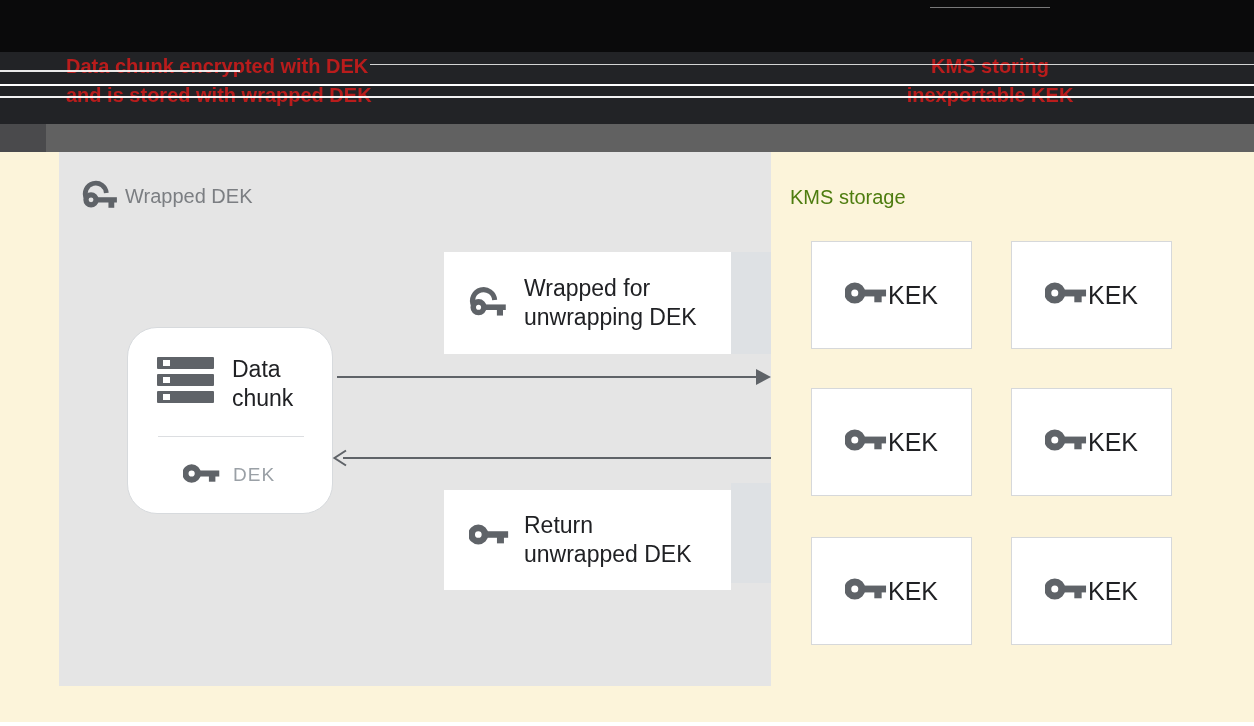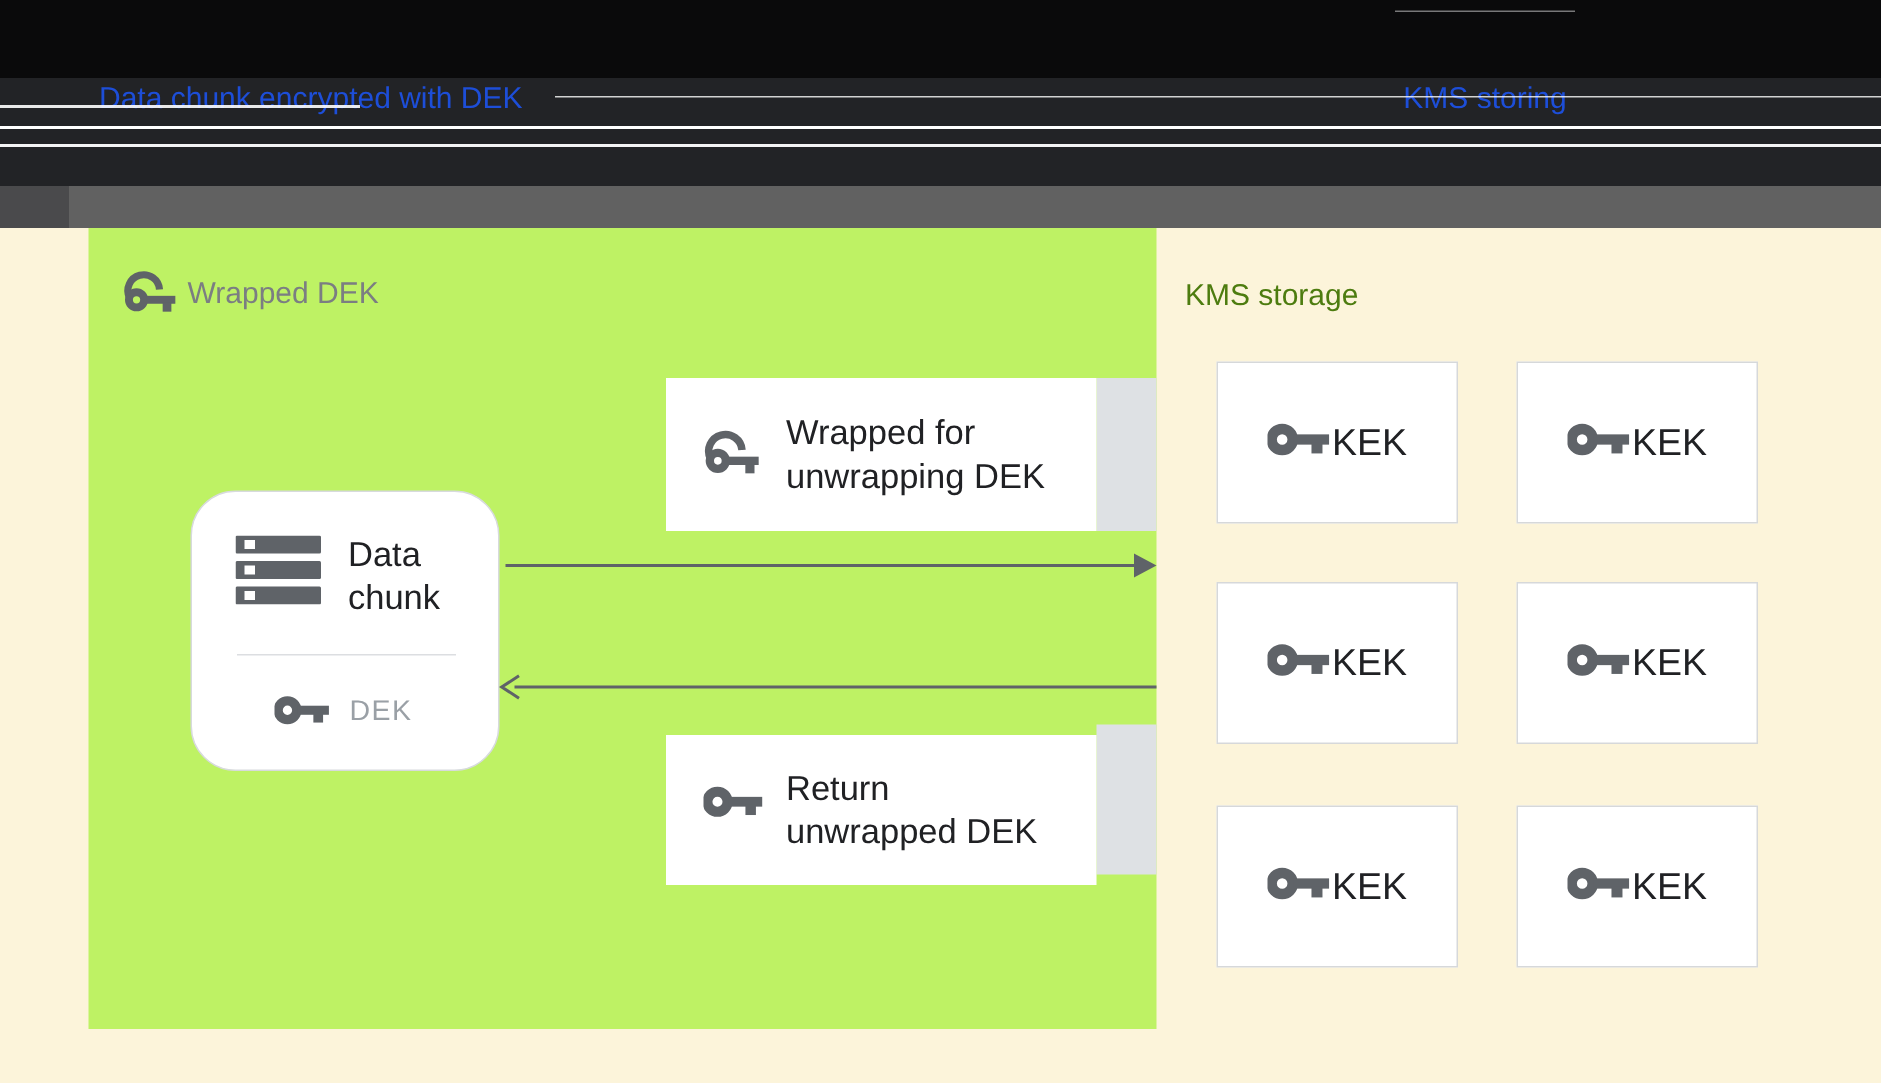--- a/index.html
+++ b/index.html
@@ -5,32 +5,32 @@
   html,body{margin:0;padding:0;background:#ffffff;}
   #root{
     position:relative;width:1254px;height:726px;overflow:hidden;
     font-family:"Liberation Sans", sans-serif;background:#ffffff;
   }
   .abs{position:absolute;}
 
   
   .hdr-top{left:0;top:0;width:1254px;height:52px;background:#0a0a0b;}
   .hdr-bot{left:0;top:52px;width:1254px;height:72px;background:#222326;}
-  .hdr-caption{font-size:20px;line-height:29px;color:#1d4ed8;font-weight:400;}
+  .hdr-caption{font-size:20px;line-height:29px;color:#b91c1c;font-weight:700;}
   .hdr-caption-left{left:66px;top:52px;text-align:left;}
   .hdr-caption-right{left:850px;top:52px;width:280px;text-align:center;}
   .artifact{background:#ffffff;}
 
   
   .gray-band{left:46px;top:124px;width:1208px;height:28px;background:#616161;}
   .gray-band-left{left:0;top:124px;width:46px;height:28px;background:#4a4a4c;}
   .yellow-bg{left:0;top:152px;width:1254px;height:570px;background:#fcf4da;}
 
   
-  .panel{left:59px;top:152px;width:712px;height:534px;background:#bef264;}
+  .panel{left:59px;top:152px;width:712px;height:534px;background:#e5e5e5;}
   .panel-label{font-size:20px;color:#7b7e82;}
   .white-box{background:#ffffff;}
   .bordered{border:1px solid #d7dadd;box-sizing:border-box;}
   .box-title{font-size:23px;line-height:29px;color:#202124;}
   .muted-label{font-size:19px;color:#9aa0a6;letter-spacing:1px;}
   .divider{background:#dcdee1;height:1px;}
   .shadow-strip{background:#dee1e4;}
 
   .arrow-line{background:#5f6368;height:2px;}
   .arrow-head-right{
@@ -49,24 +49,26 @@
 </head>
 <body>
 
 <div id="root">
 
   <div class="abs hdr-top"></div>
   <div class="abs hdr-bot"></div>
 
   <div class="abs hdr-caption hdr-caption-left">
     <div>Data chunk encrypted with DEK</div>
+    <div>and is stored with wrapped DEK</div>
   </div>
 
   <div class="abs hdr-caption hdr-caption-right">
     <div>KMS storing</div>
+    <div>inexportable KEK</div>
   </div>
 
   <div class="abs artifact" style="left:370px;top:64px;width:884px;height:1px;opacity:.8;"></div>
   <div class="abs artifact" style="left:0;top:70px;width:240px;height:2px;opacity:.9;"></div>
   <div class="abs artifact" style="left:0;top:84px;width:1254px;height:2px;"></div>
   <div class="abs artifact" style="left:0;top:96px;width:1254px;height:2px;opacity:.95;"></div>
   <div class="abs artifact" style="left:930px;top:7px;width:120px;height:1px;opacity:.45;"></div>
 
   <div class="abs gray-band"></div>
   <div class="abs gray-band-left"></div>

